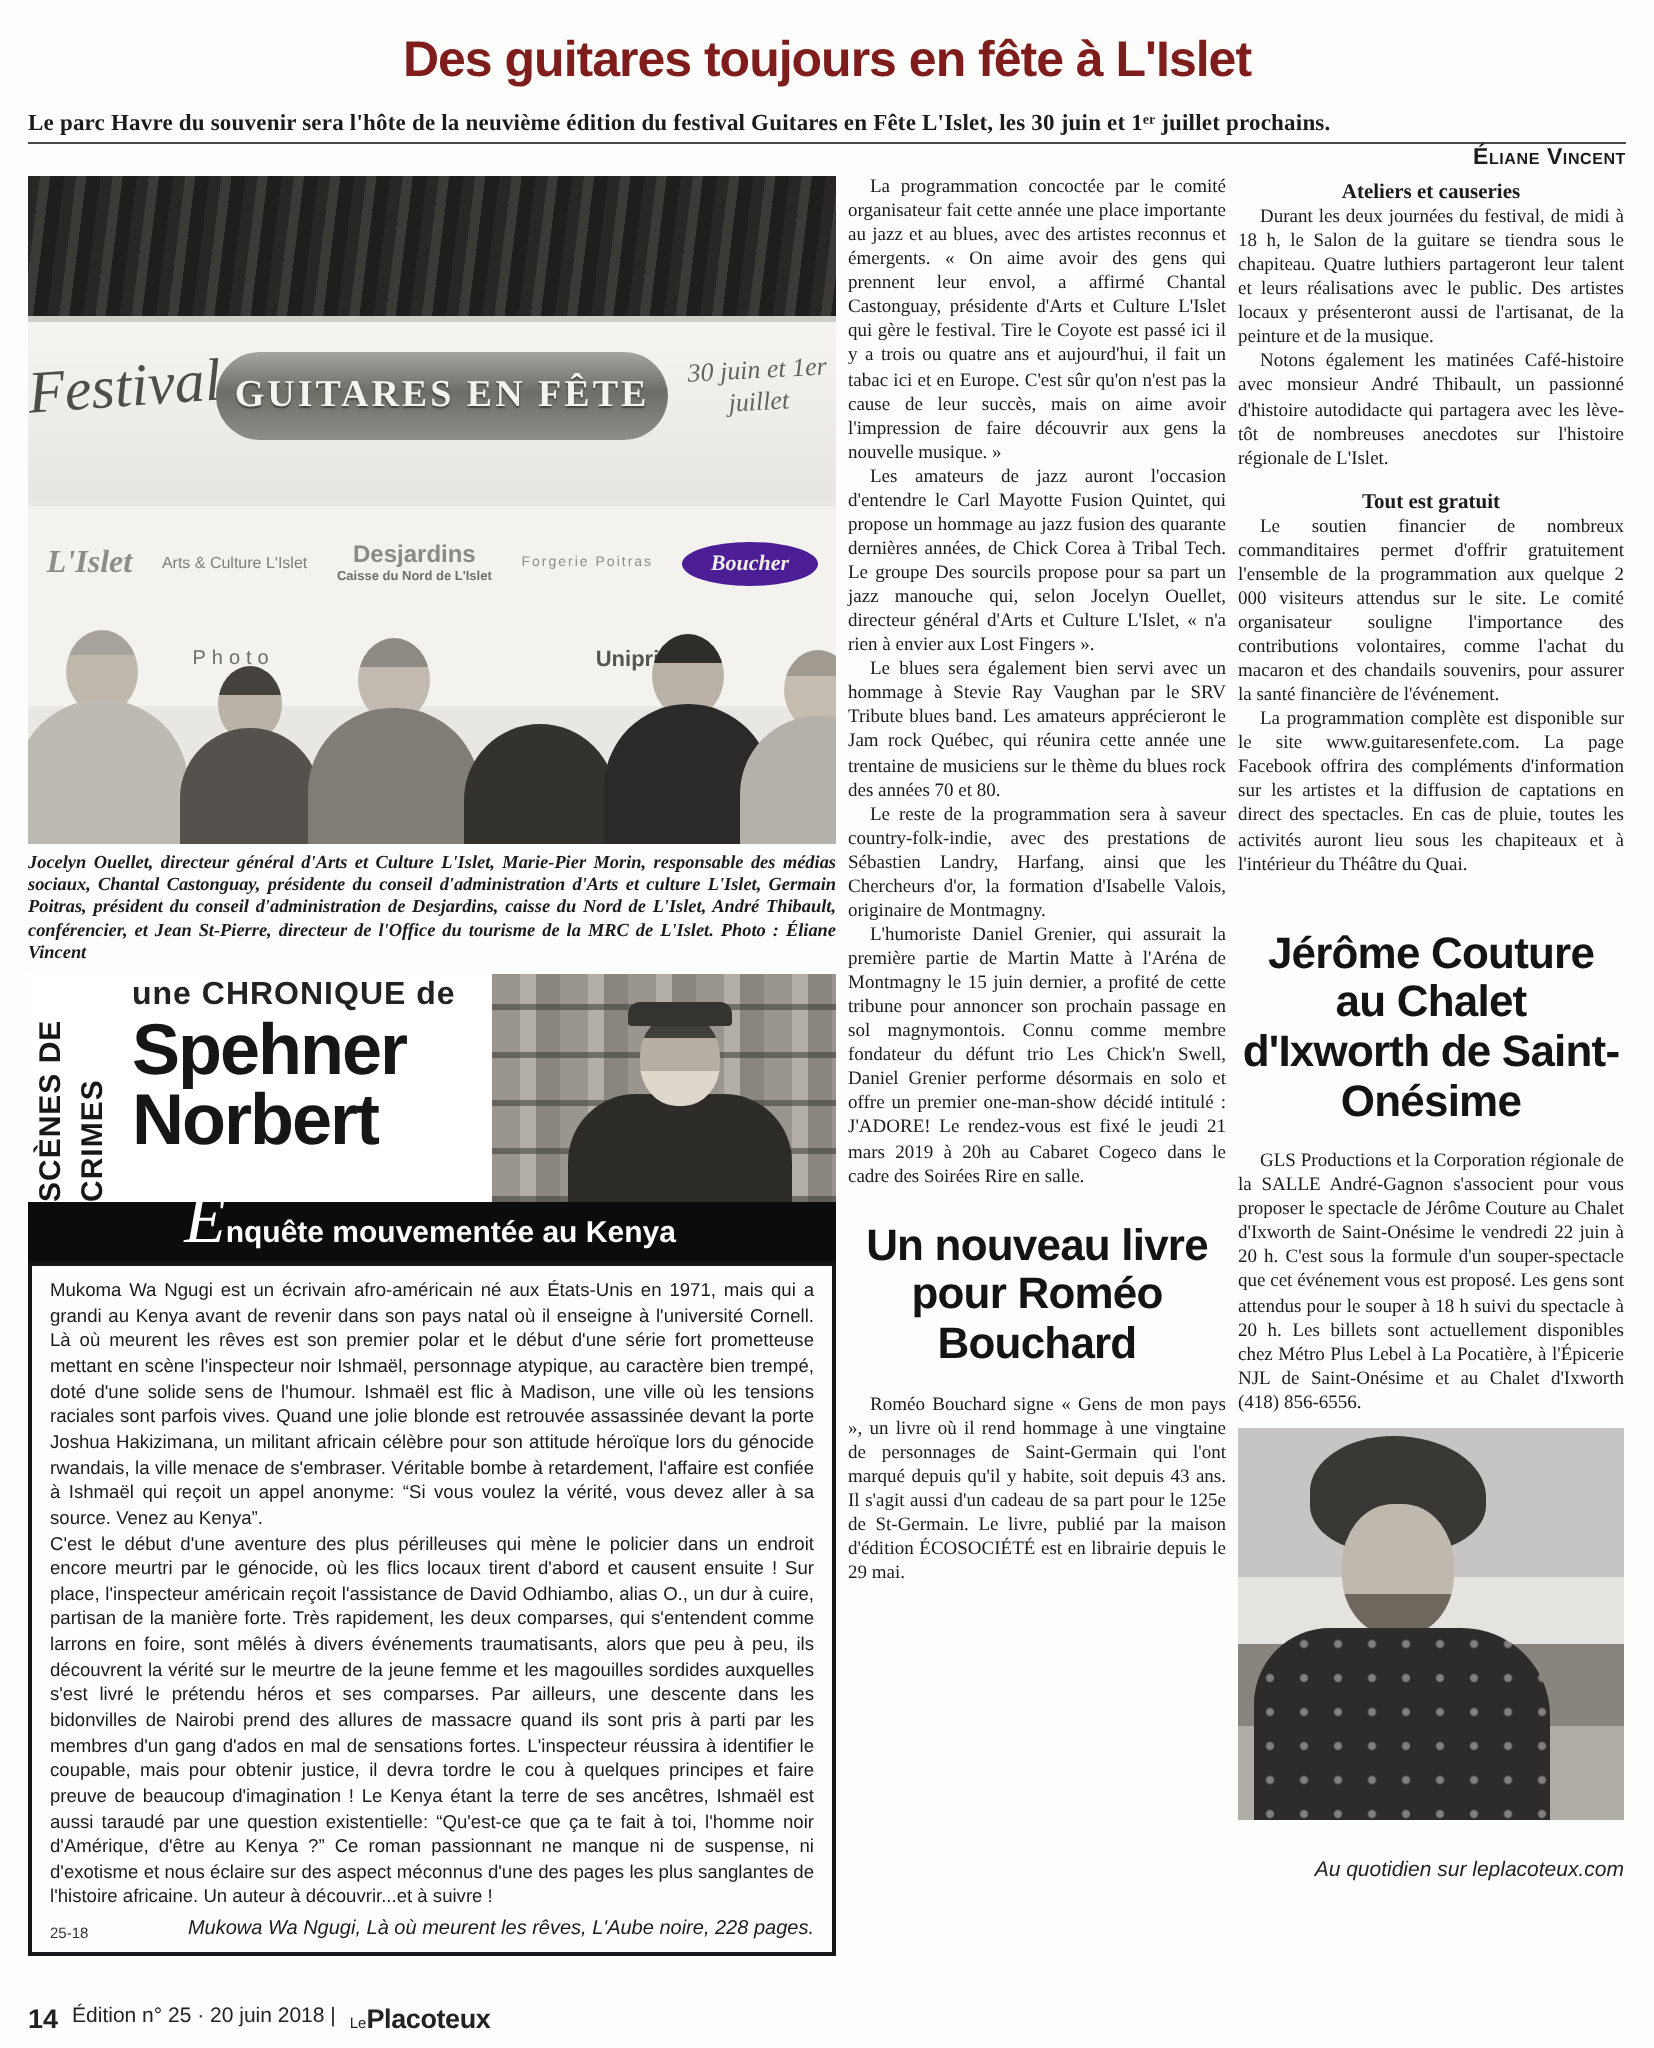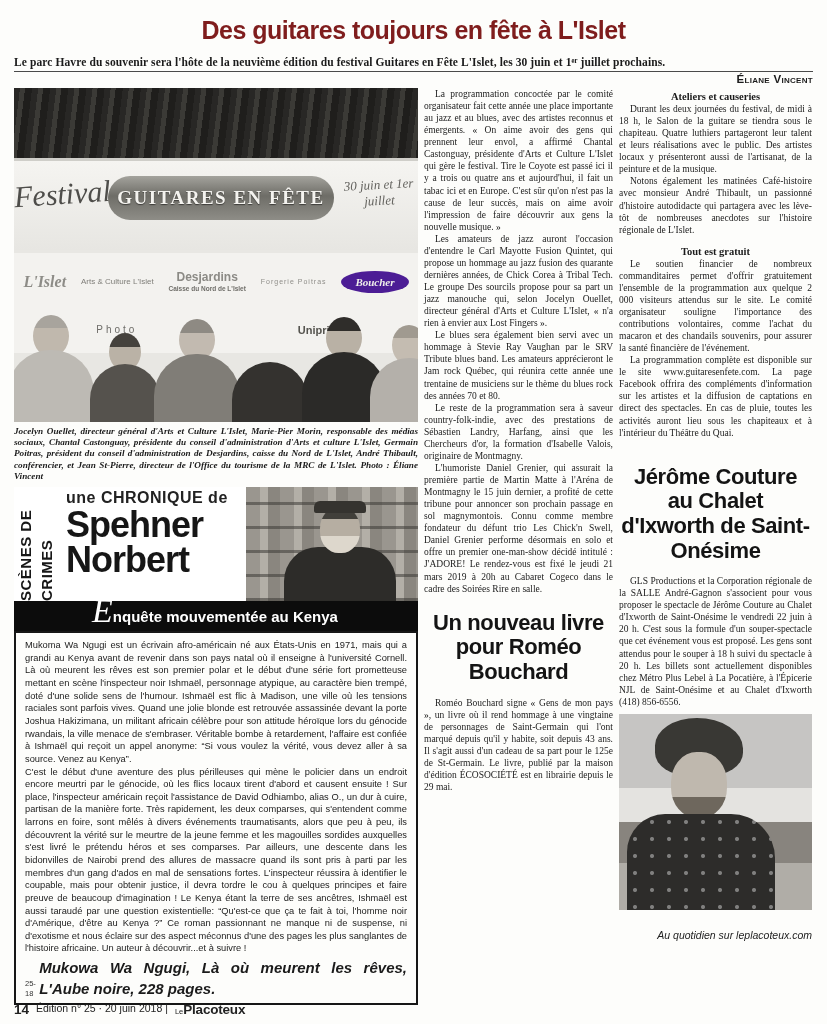--- a/index.html
+++ b/index.html
@@ -104,21 +104,21 @@
       background:#35332f; border-radius:6px 6px 2px 2px; }
   .chron-bar { position:relative; height:30px; background:#0c0c0c; color:#fff;
       display:flex; align-items:center; justify-content:center;
       font-family:"Liberation Sans", sans-serif; font-weight:bold; font-size:15px; }
   .chron-initial { font:italic 34px "Liberation Serif", serif; margin:-10px 0 0 -2px; }
   .chron-box { border:2px solid #161616; padding:6px 9px 4px;
       font-family:"Liberation Sans", sans-serif; font-size:9.3px; line-height:1.36; text-align:justify; }
   .chron-box p { margin:0; }
   .chron-foot { display:flex; justify-content:space-between; align-items:flex-end; margin-top:3px; }
   .chron-code { font-size:7.5px; color:#333; }
-  .chron-attr { font-weight:bold; font-style:italic; font-size:15px; }
+  .chron-attr { font-weight:normal; font-style:italic; font-size:10px; }
   
   .couture-photo { position:relative; width:100%; height:196px; margin:6px 0 0; overflow:hidden;
       background:linear-gradient(#c6c5c3 0 38%, #e4e3e0 38% 55%, #88847e 55% 76%, #b0ada7 76%); }
   .jc-hair { position:absolute; left:36px; top:4px; width:88px; height:58px;
       background:#393834; border-radius:50% 55% 42% 42%; }
   .jc-face { position:absolute; left:52px; top:38px; width:56px; height:66px;
       background:linear-gradient(#bfb8ae 0 68%, #6e675d 68%); border-radius:46%; }
   .jc-body { position:absolute; left:8px; top:100px; width:148px; height:100px;
       border-radius:38px 44px 0 0;
       background:radial-gradient(circle at 8px 8px, rgba(255,255,255,.4) 1.5px, transparent 2.5px), #2d2c2a;

